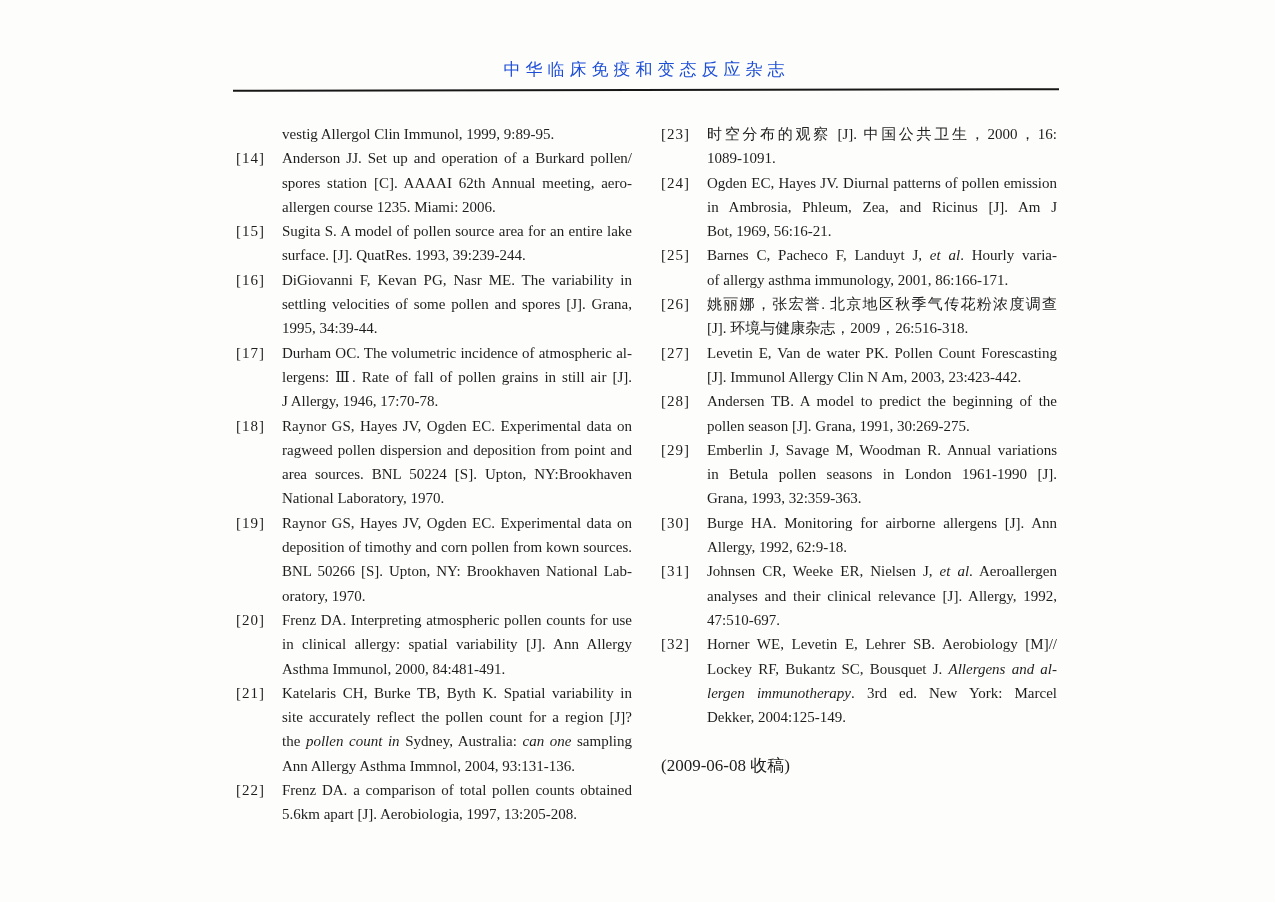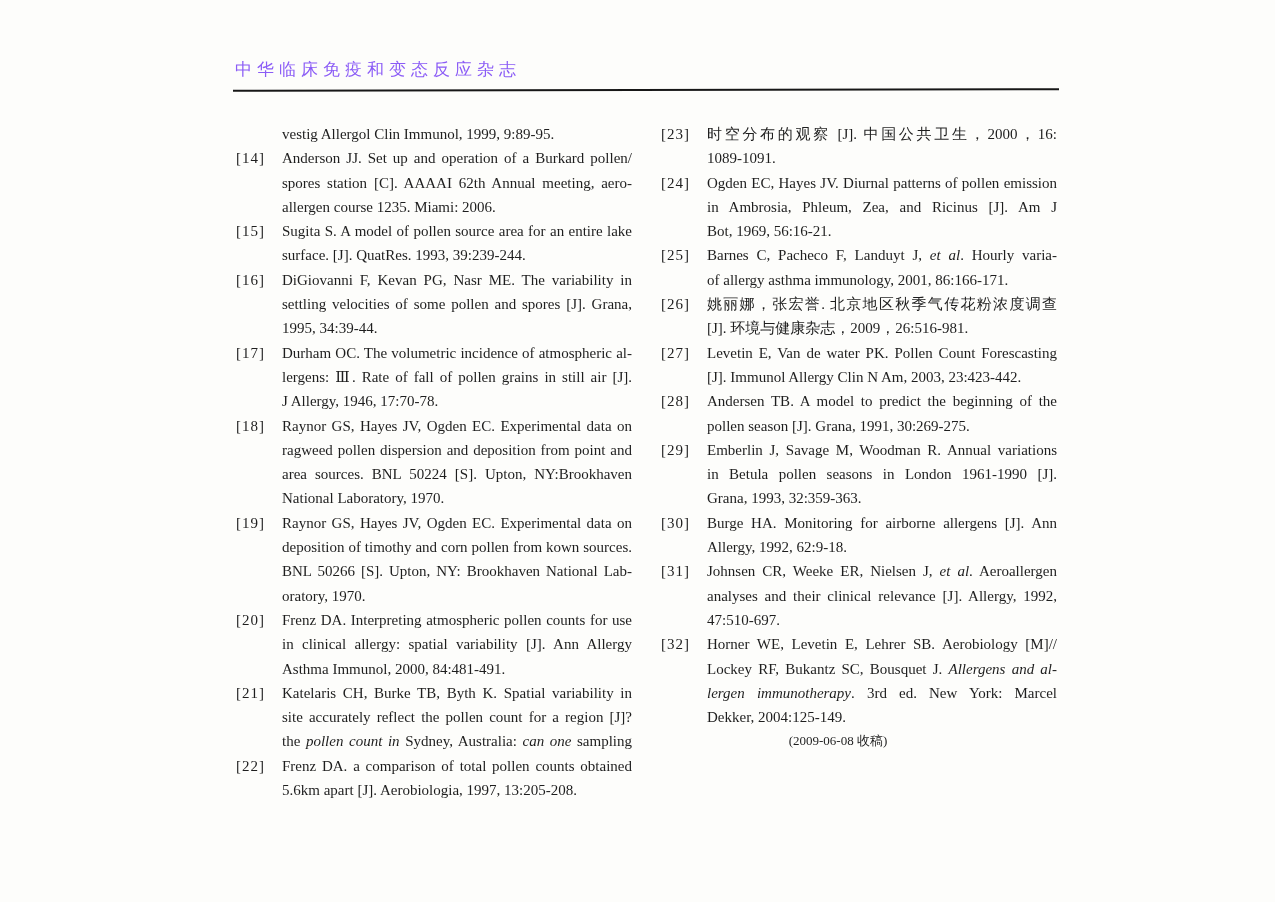--- a/index.html
+++ b/index.html
@@ -11,23 +11,24 @@
     color: #1e1e1e;
     position: relative;
     overflow: hidden;
   }
   .page { position: absolute; inset: 0; }
   .journal-title {
     position: absolute;
     top: 58px;
     left: 235px;
     width: 823px;
+    text-align: center;
     font-size: 17px;
     letter-spacing: 5px;
-    color: #8b5cf6;
+    color: #1d4ed8;
     white-space: nowrap;
   }
   .header-rule {
     position: absolute;
     top: 89px;
     left: 233px;
     width: 826px;
     height: 2px;
     background: #171717;
     transform: rotate(-0.12deg);
@@ -48,23 +49,24 @@
     letter-spacing: 1px;
     white-space: nowrap;
   }
   .ref-body { flex: 1; min-width: 0; }
   .ref-line {
     text-align: justify;
     text-align-last: justify;
   }
   .ref-line.last { text-align-last: left; }
   .received {
-    text-align: center;
+    margin-top: 25px;
+    text-align: left;
     padding-right: 42px;
-    font-size: 13px;
+    font-size: 17px;
   }
 </style>
 </head>
 <body>
 
 <div class="page">
 
   <div class="journal-title">中华临床免疫和变态反应杂志</div>
 
   <div class="header-rule"></div>
@@ -133,20 +135,21 @@
             <div class="ref-line">in clinical allergy: spatial variability [J]. Ann Allergy</div>
             <div class="ref-line last">Asthma Immunol, 2000, 84:481-491.</div>
           </div>
         </div>
         <div class="ref">
           <div class="ref-num">[21]</div>
           <div class="ref-body">
             <div class="ref-line">Katelaris CH, Burke TB, Byth K. Spatial variability in</div>
             <div class="ref-line">site accurately reflect the pollen count for a region [J]?</div>
             <div class="ref-line">the <i>pollen count in</i> Sydney, Australia: <i>can one</i> sampling</div>
+            <div class="ref-line last">Ann Allergy Asthma Immnol, 2004, 93:131-136.</div>
           </div>
         </div>
         <div class="ref">
           <div class="ref-num">[22]</div>
           <div class="ref-body">
             <div class="ref-line">Frenz DA. a comparison of total pollen counts obtained</div>
             <div class="ref-line last">5.6km apart [J]. Aerobiologia, 1997, 13:205-208.</div>
           </div>
         </div>
       </div>
@@ -173,21 +176,21 @@
           <div class="ref-num">[25]</div>
           <div class="ref-body">
             <div class="ref-line">Barnes C, Pacheco F, Landuyt J, <i>et al</i>. Hourly varia-</div>
             <div class="ref-line last">of allergy asthma immunology, 2001, 86:166-171.</div>
           </div>
         </div>
         <div class="ref">
           <div class="ref-num">[26]</div>
           <div class="ref-body">
             <div class="ref-line">姚丽娜，张宏誉. 北京地区秋季气传花粉浓度调查</div>
-            <div class="ref-line last">[J]. 环境与健康杂志，2009，26:516-981.</div>
+            <div class="ref-line last">[J]. 环境与健康杂志，2009，26:516-318.</div>
           </div>
         </div>
         <div class="ref">
           <div class="ref-num">[27]</div>
           <div class="ref-body">
             <div class="ref-line">Levetin E, Van de water PK. Pollen Count Forescasting</div>
             <div class="ref-line last">[J]. Immunol Allergy Clin N Am, 2003, 23:423-442.</div>
           </div>
         </div>
         <div class="ref">

